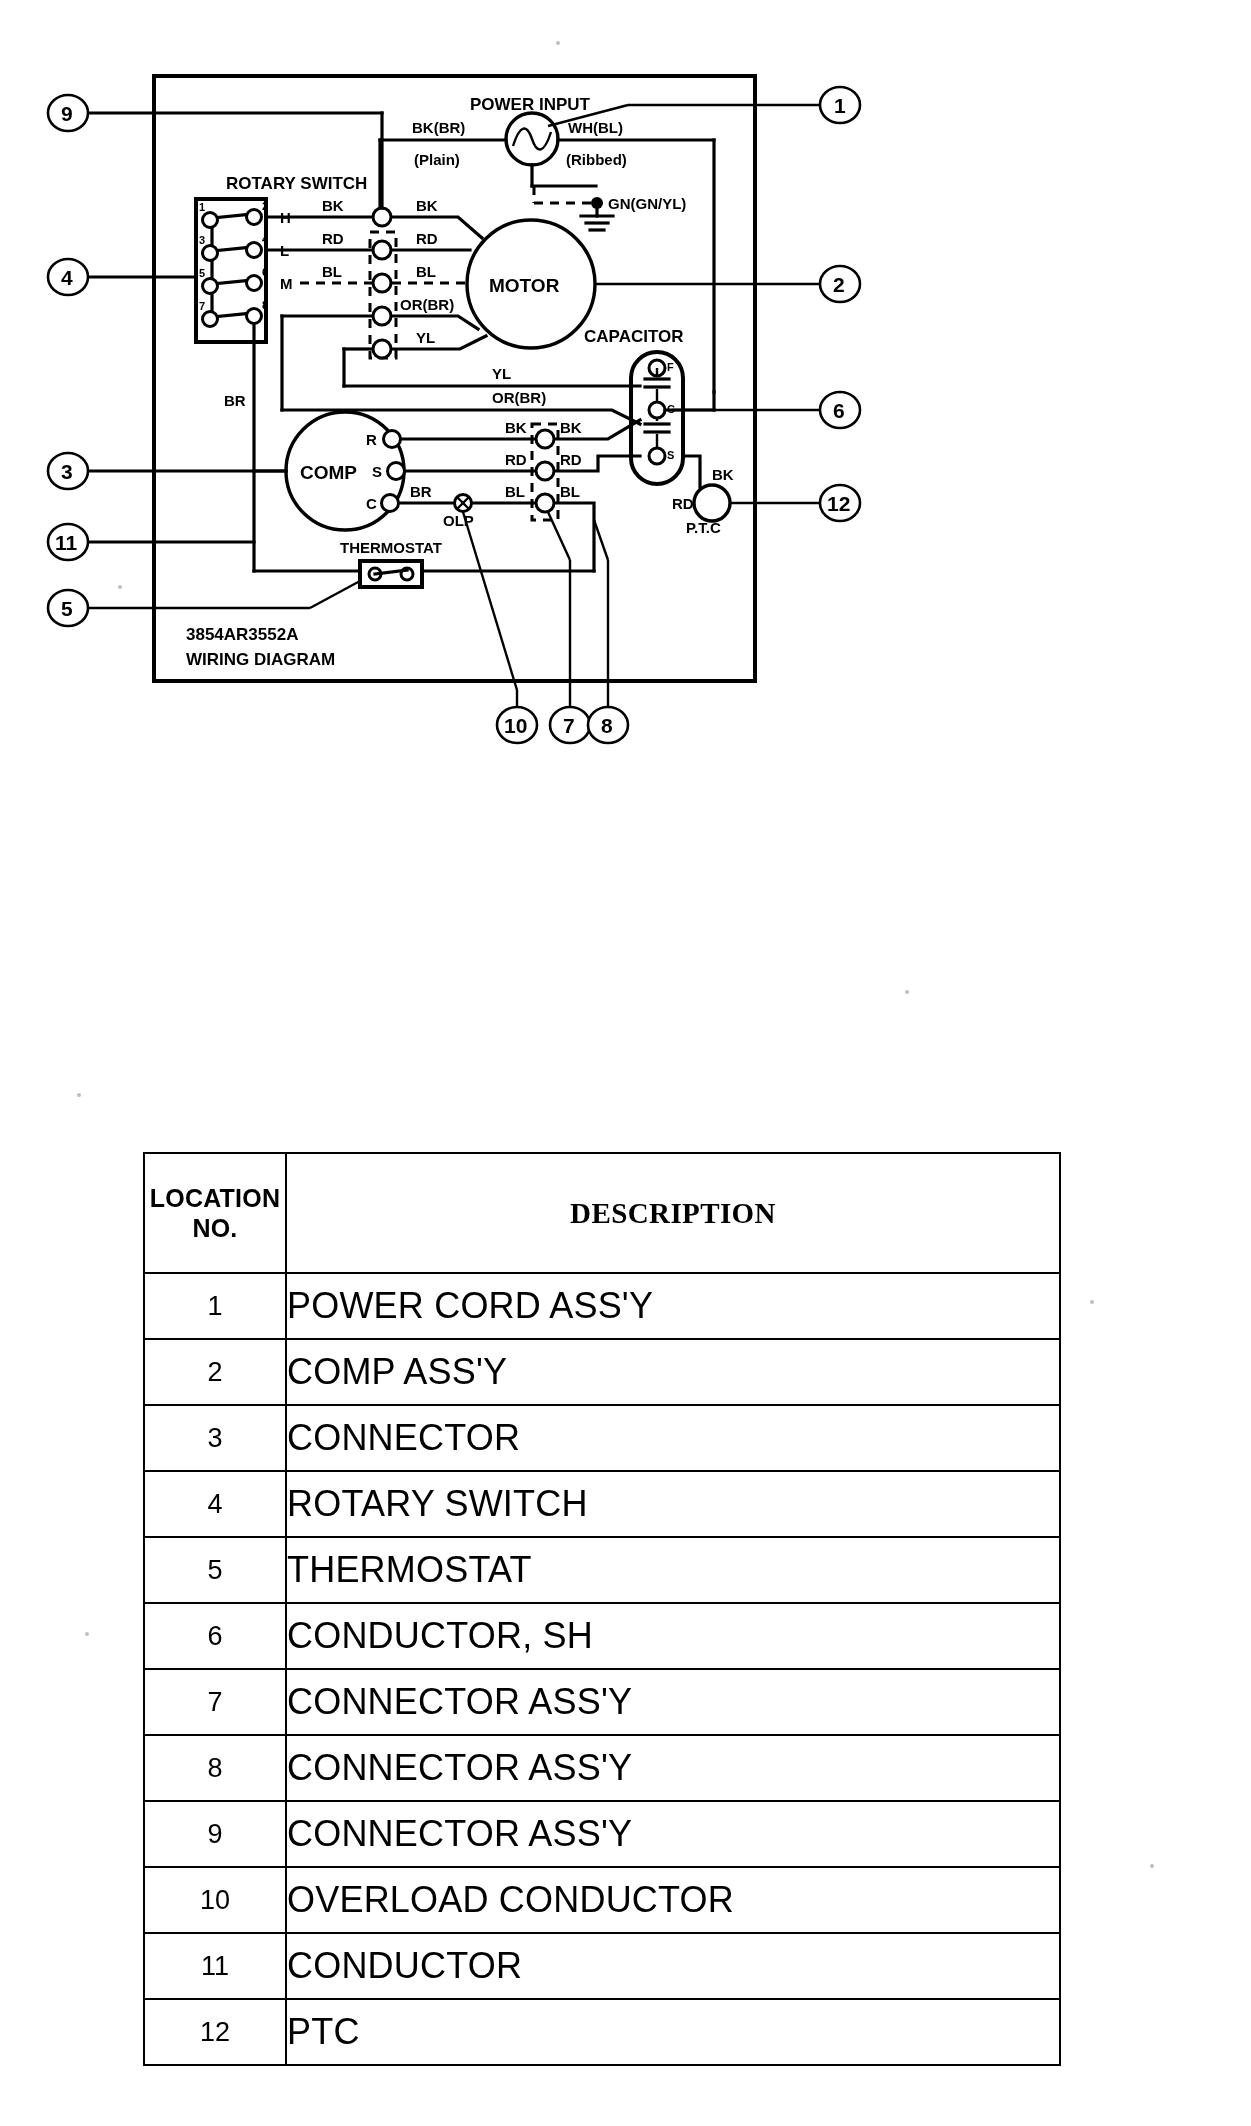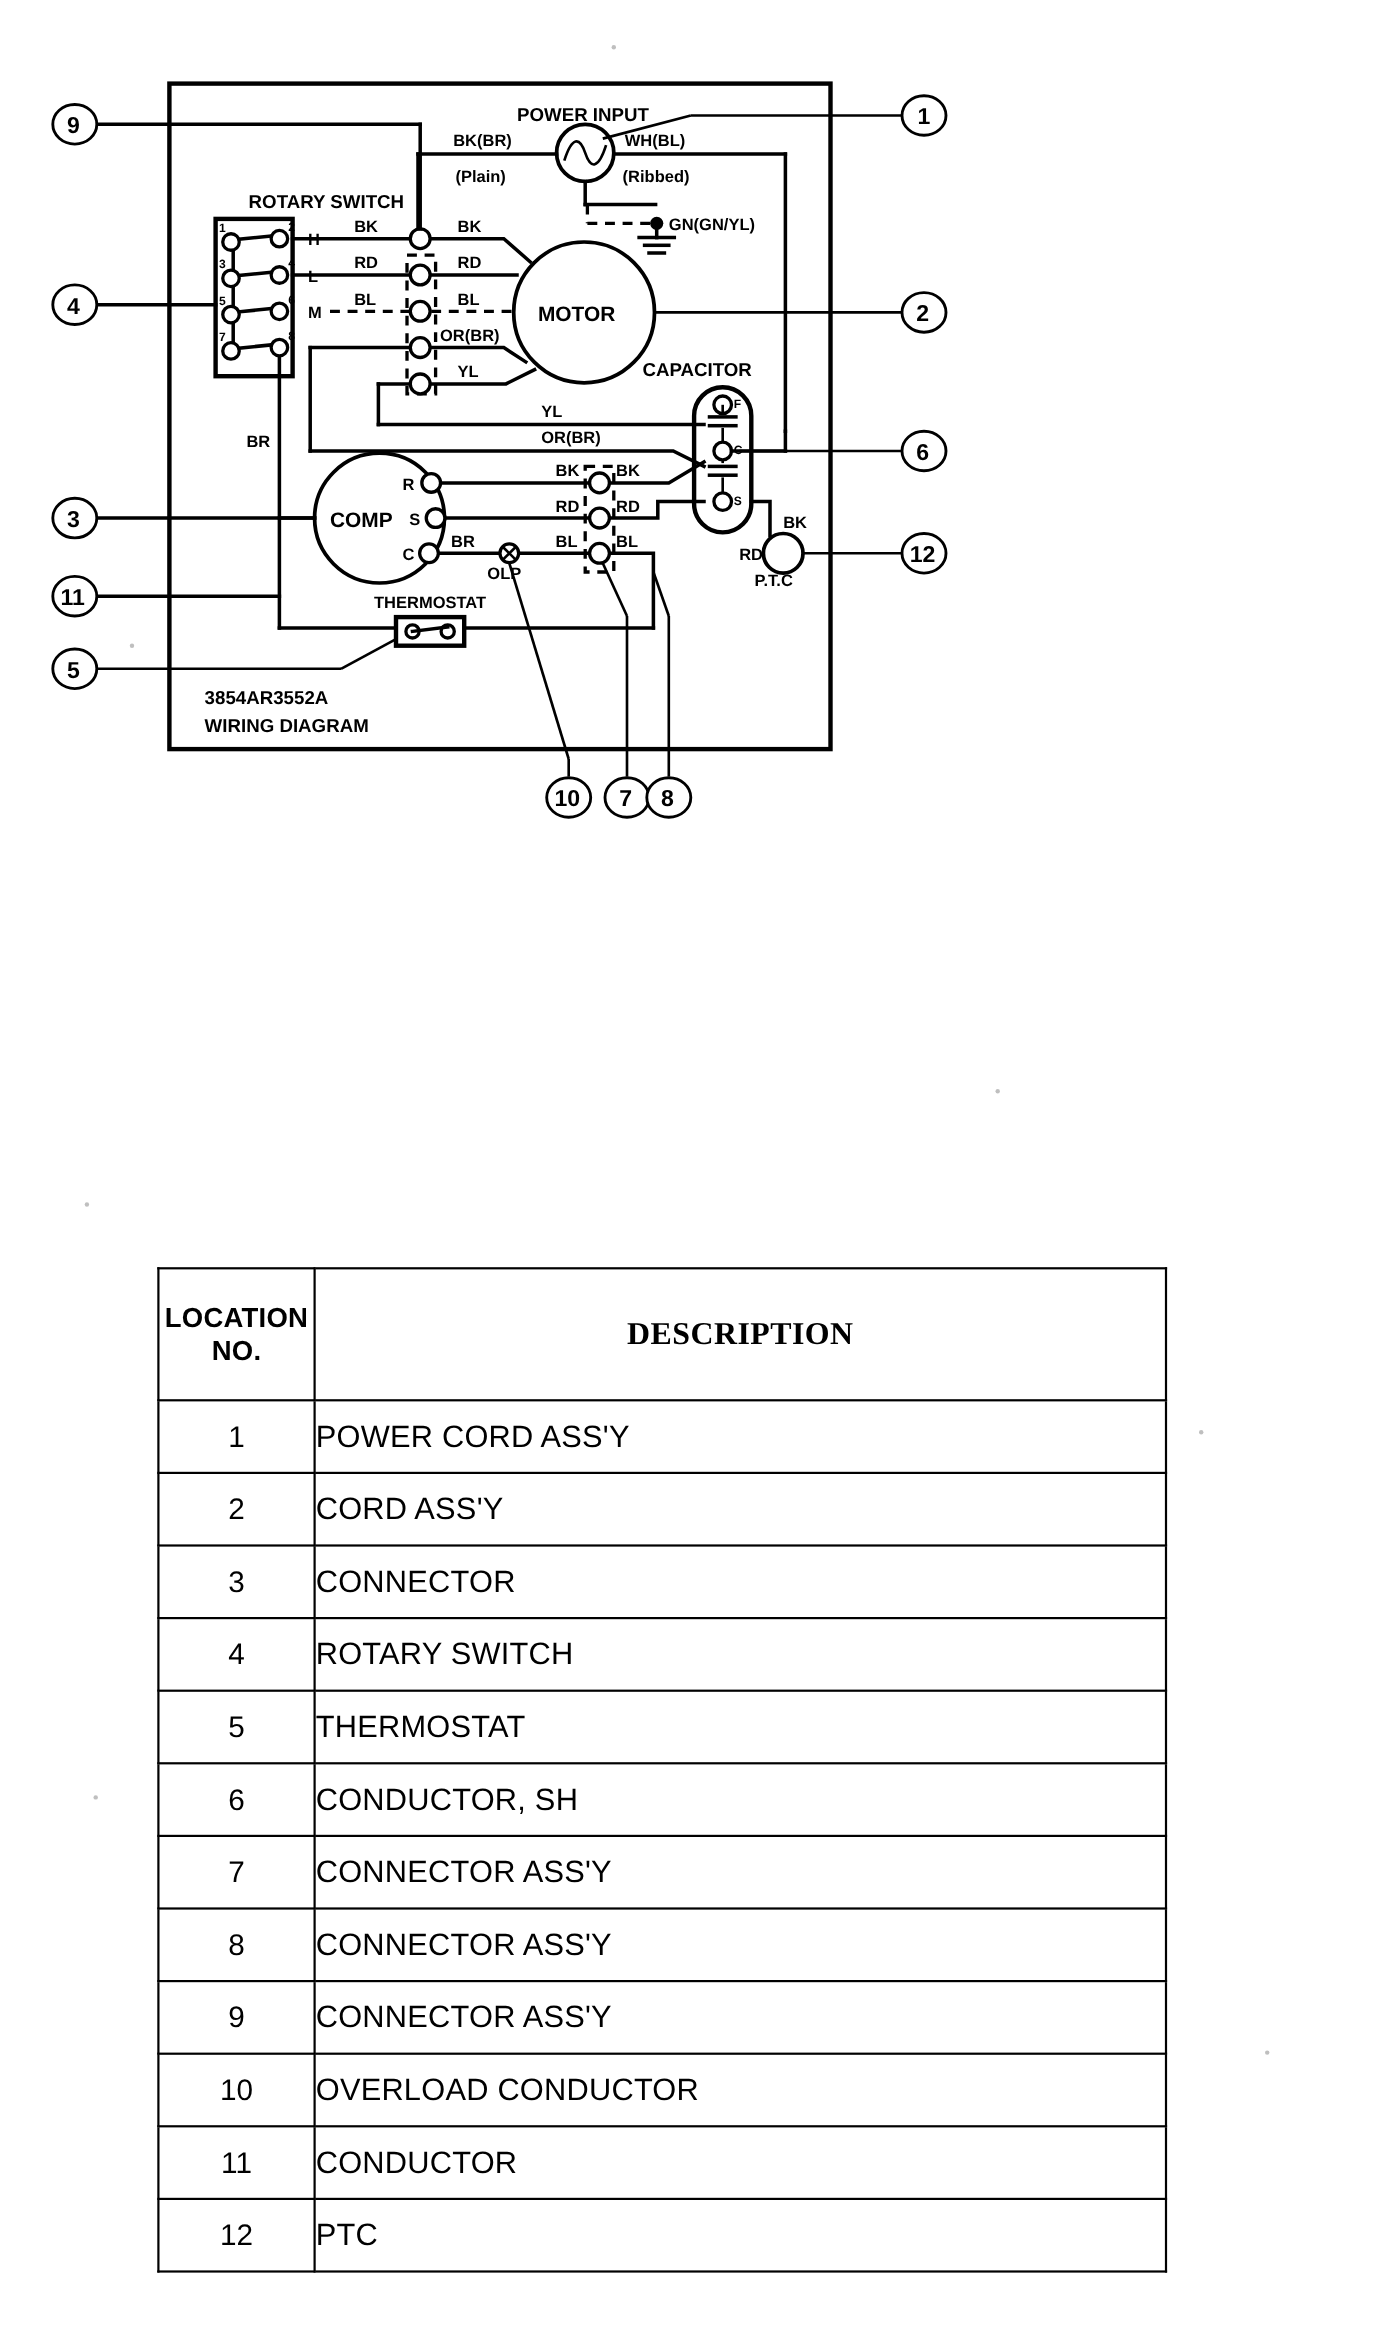--- a/index.html
+++ b/index.html
@@ -119,21 +119,21 @@
   .cell-loc {
     height: 64px;
     text-align: center;
     font-size: 27px;
     font-weight: normal;
   }
   .cell-desc {
     height: 64px;
     text-align: left;
     padding-left: 60px;
-    font-size: 28px;
+    font-size: 36px;
     font-weight: normal;
     letter-spacing: 0.2px;
   }
   .speck {
     position: absolute;
     background: #8a8a8a;
     border-radius: 50%;
     opacity: .55;
   }
 </style>
@@ -415,21 +415,21 @@
           <th class="hdr-desc">DESCRIPTION</th>
         </tr>
       </thead>
       <tbody>
         <tr>
           <td class="cell-loc">1</td>
           <td class="cell-desc">POWER CORD ASS'Y</td>
         </tr>
         <tr>
           <td class="cell-loc">2</td>
-          <td class="cell-desc">CORD ASS'Y</td>
+          <td class="cell-desc">COMP ASS'Y</td>
         </tr>
         <tr>
           <td class="cell-loc">3</td>
           <td class="cell-desc">CONNECTOR</td>
         </tr>
         <tr>
           <td class="cell-loc">4</td>
           <td class="cell-desc">ROTARY SWITCH</td>
         </tr>
         <tr>

